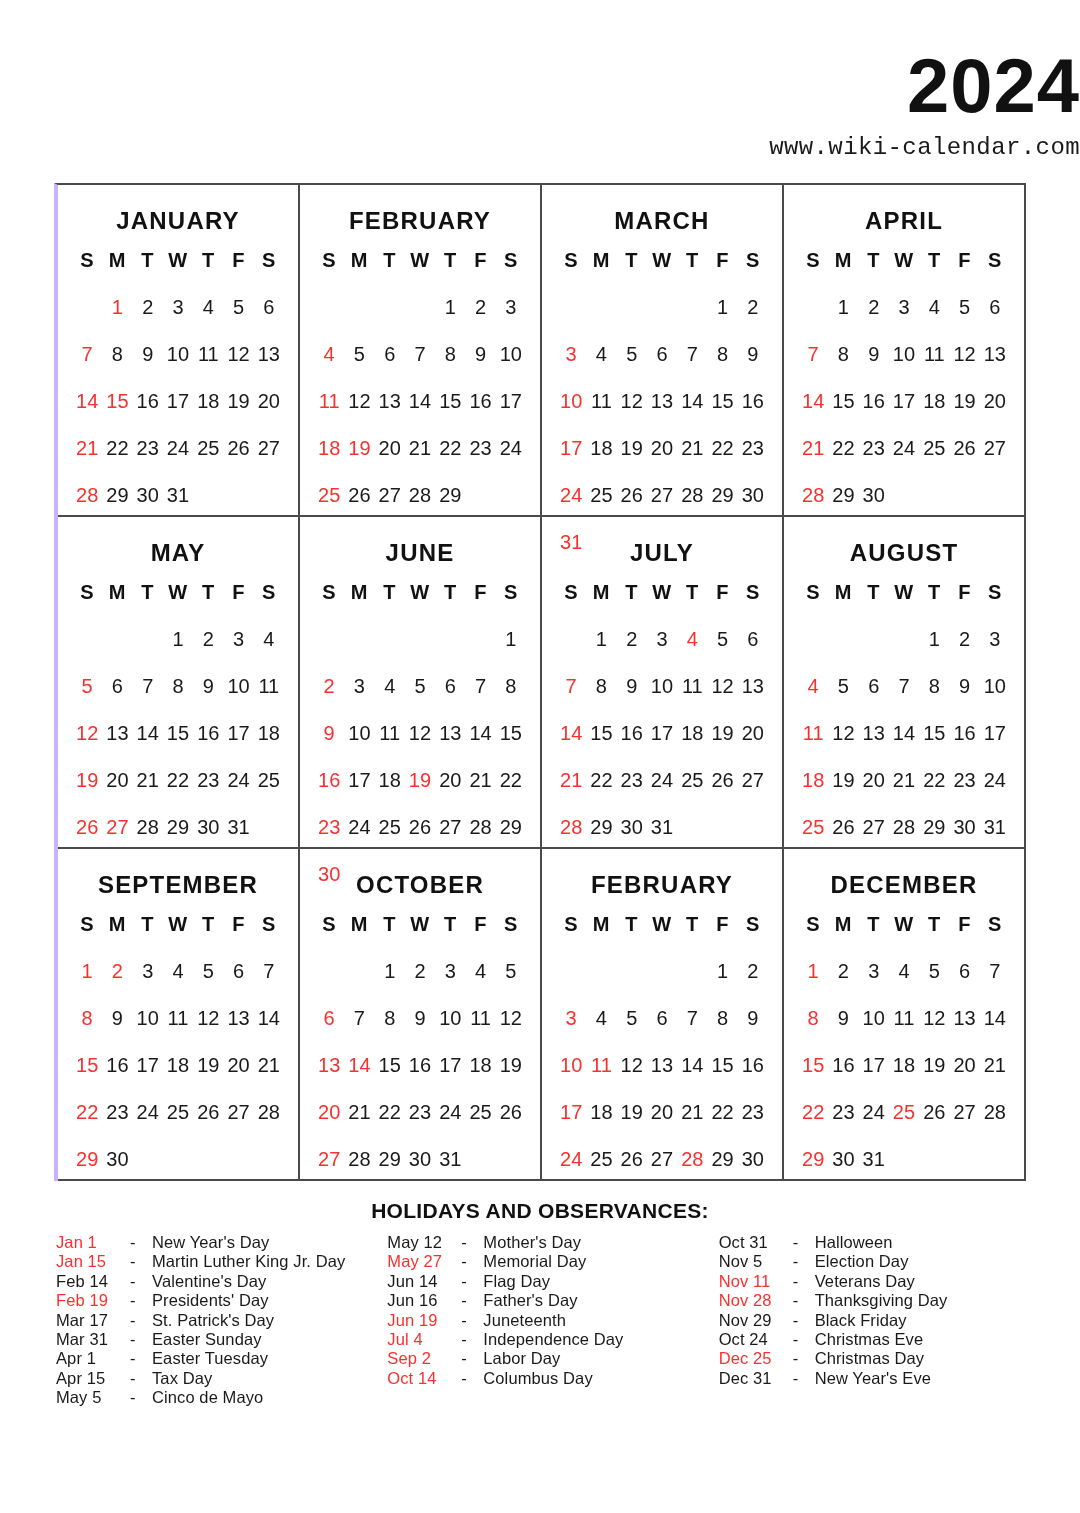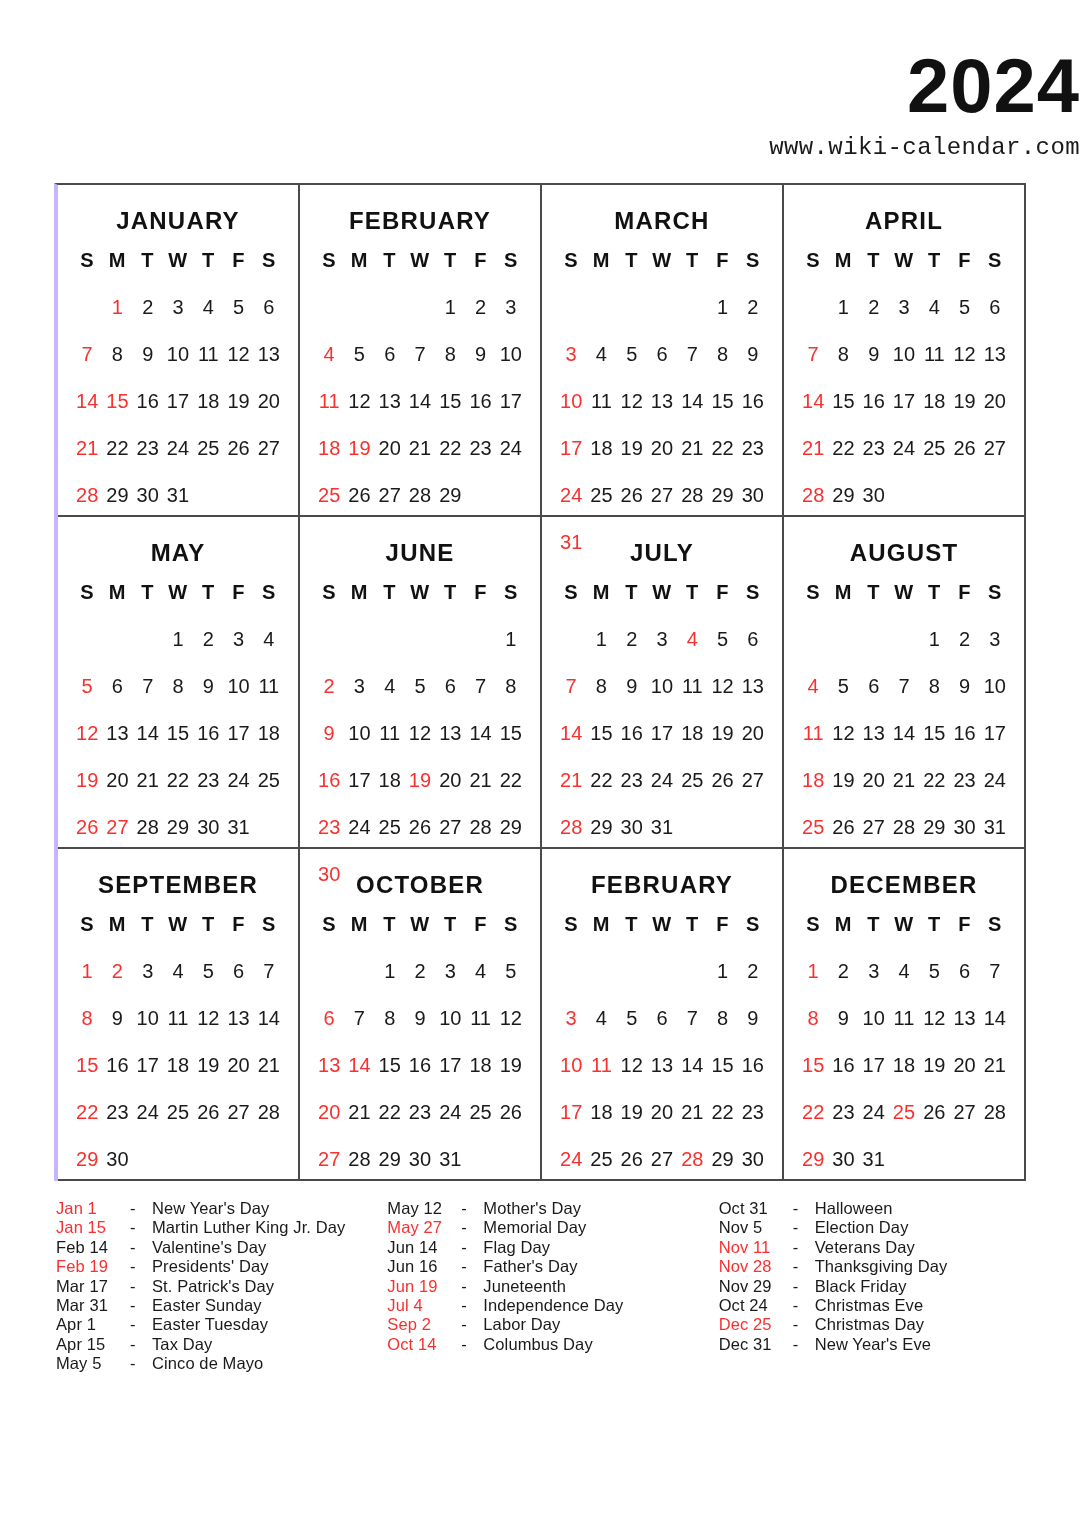--- a/index.html
+++ b/index.html
@@ -703,20 +703,21 @@
         <div class="day">27</div>
         <div class="day">28</div>
         <div class="day red">29</div>
         <div class="day">30</div>
         <div class="day">31</div>
       </div>
     </div>
   </div>
 
 <div class="holidays">
+  <div class="holidays-title">HOLIDAYS AND OBSERVANCES:</div>
   <div class="holiday-cols" id="holiday-cols">
       <div>
         <div class="holiday-row">
           <span class="h-date red">Jan 1</span>
           <span class="h-dash">-</span>
           <span class="h-name">New Year's Day</span>
         </div>
         <div class="holiday-row">
           <span class="h-date red">Jan 15</span>
           <span class="h-dash">-</span>

